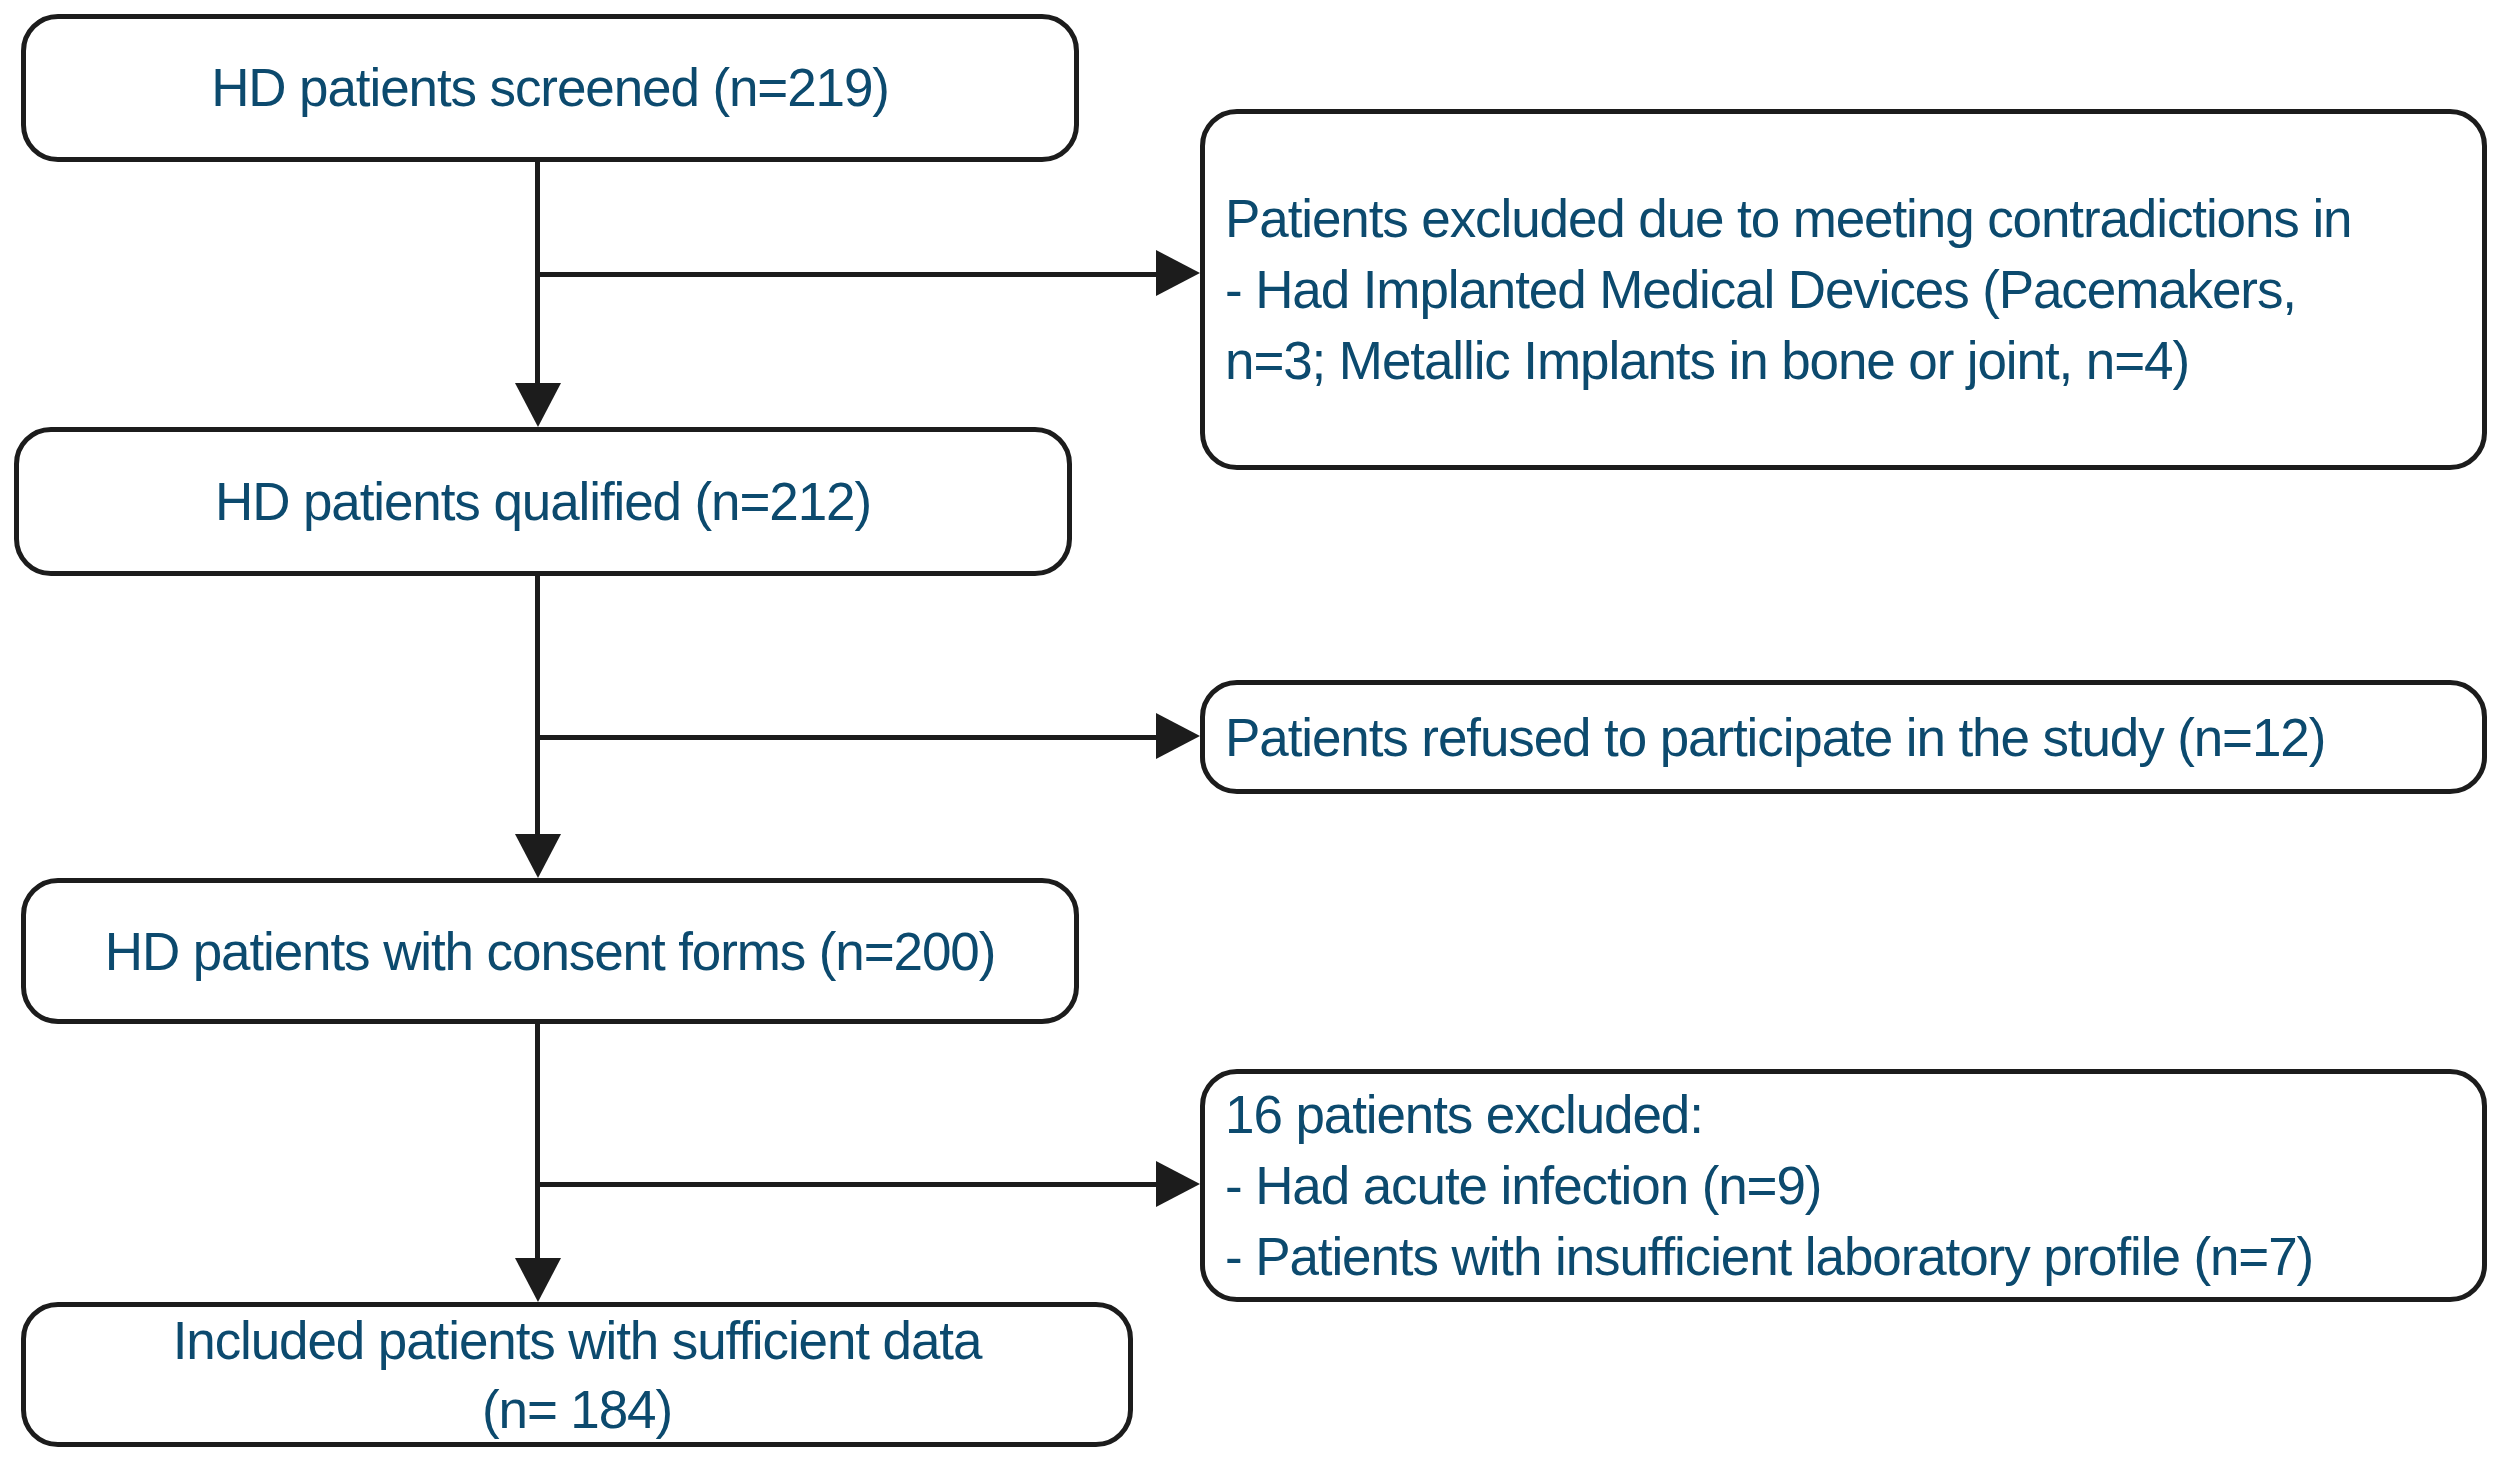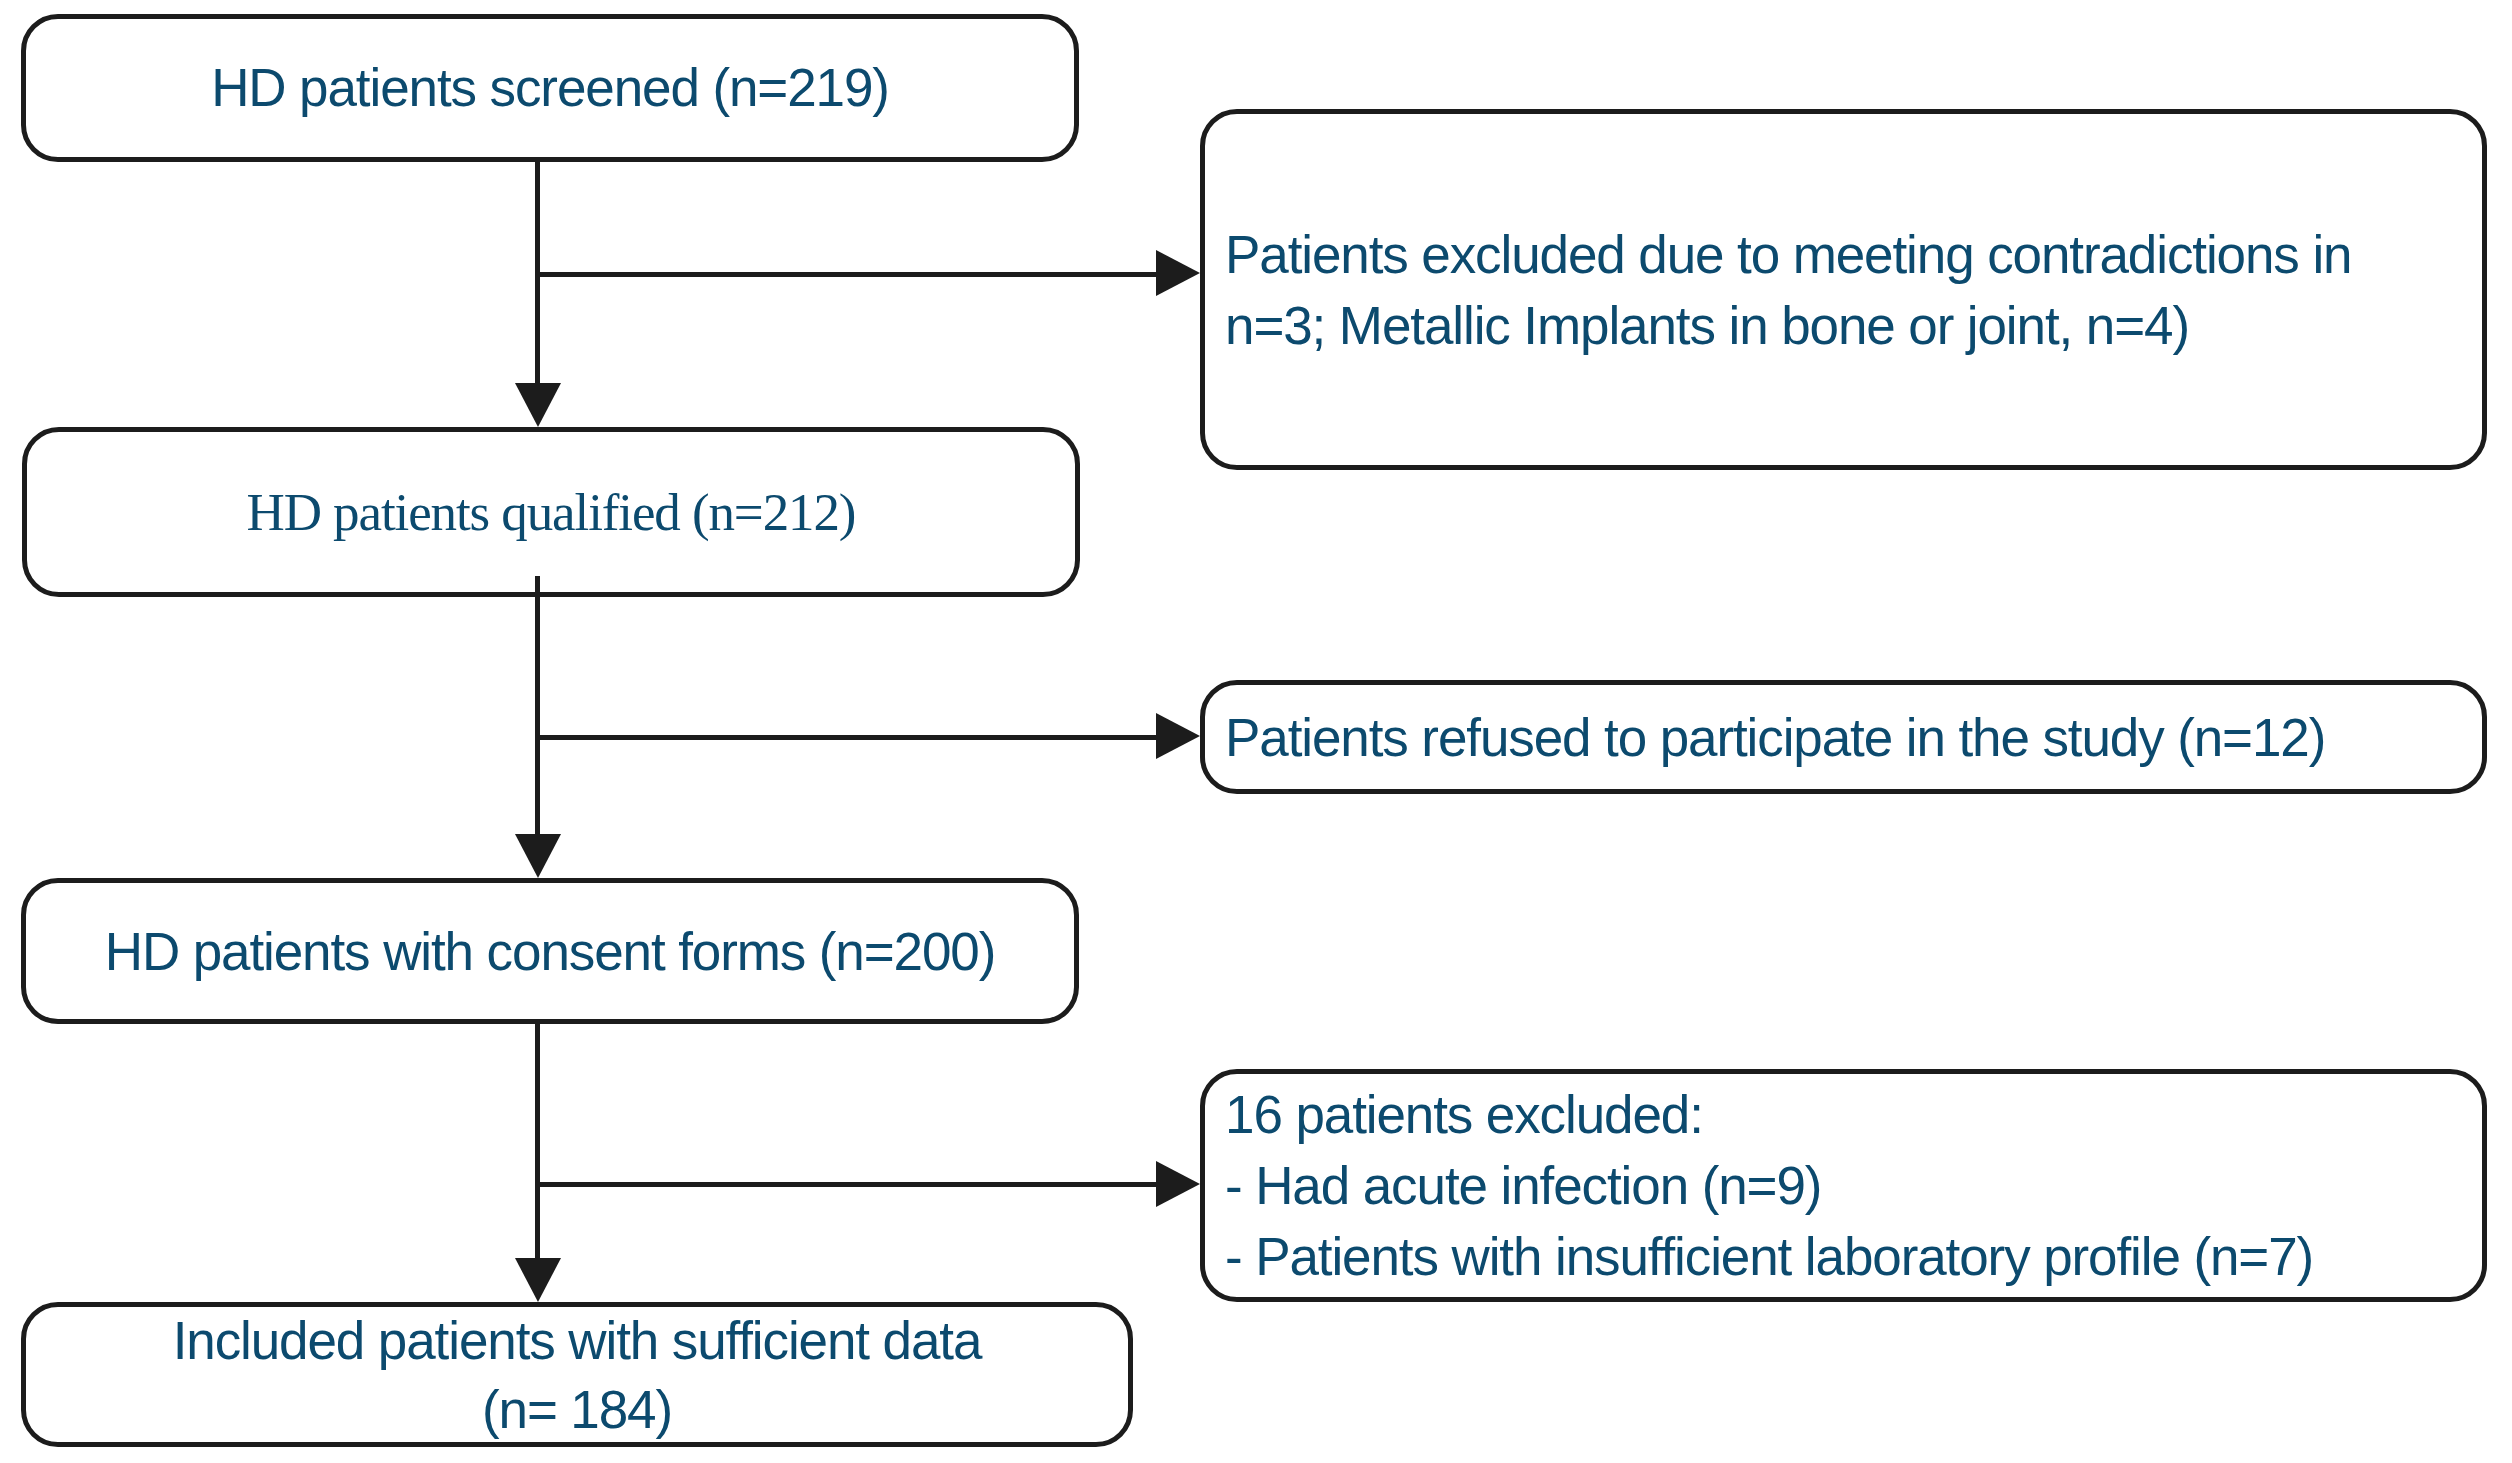--- a/index.html
+++ b/index.html
@@ -40,21 +40,21 @@
     border-top: 44px solid #1c1c1c;
   }
   .head-right {
     position: absolute; width: 0; height: 0;
     border-top: 23.6px solid transparent;
     border-bottom: 23.6px solid transparent;
     border-left: 44px solid #1c1c1c;
   }
   
   #box-screened { left: 21px; top: 13.7px;   width: 1058px; height: 148px; }
-  #box-qualified{ left: 22px; top: 427px;  width: 1058px; height: 170px; font-family: Liberation Serif, serif; }
+  #box-qualified{ left: 14px; top: 427px;  width: 1058px; height: 149px; }
   #box-consent  { left: 21px; top: 878px; width: 1058px; height: 146px; }
   #box-included { left: 21px; top: 1302px; width: 1112px; height: 145px; }
   
   #box-excluded-bia { left: 1200px; top: 109px;  width: 1287px; height: 361px; }
   #box-refused      { left: 1200px; top: 680px;  width: 1287px; height: 114px; }
   #box-excluded-lab { left: 1200px; top: 1069px; width: 1287px; height: 233px; }
   
   #v1 { left: 535px; top: 161px;  height: 223px; }
   #v1h{ left: 515px; top: 383px; }
   #v2 { left: 535px; top: 576px;  height: 259px; }
@@ -85,20 +85,21 @@
     <div class="bline">HD patients with consent forms (n=200)</div>
   </div>
 
   <div class="box center tight" id="box-included">
     <div class="bline">Included patients with sufficient data</div>
     <div class="bline">(n= 184)</div>
   </div>
 
   <div class="box leftalign" id="box-excluded-bia">
     <div class="bline">Patients excluded due to meeting contradictions in</div>
+    <div class="bline">- Had Implanted Medical Devices (Pacemakers,</div>
     <div class="bline">n=3; Metallic Implants in bone or joint, n=4)</div>
   </div>
 
   <div class="box leftalign" id="box-refused">
     <div class="bline">Patients refused to participate in the study (n=12)</div>
   </div>
 
   <div class="box leftalign" id="box-excluded-lab">
     <div class="bline">16 patients excluded:</div>
     <div class="bline">- Had acute infection (n=9)</div>

